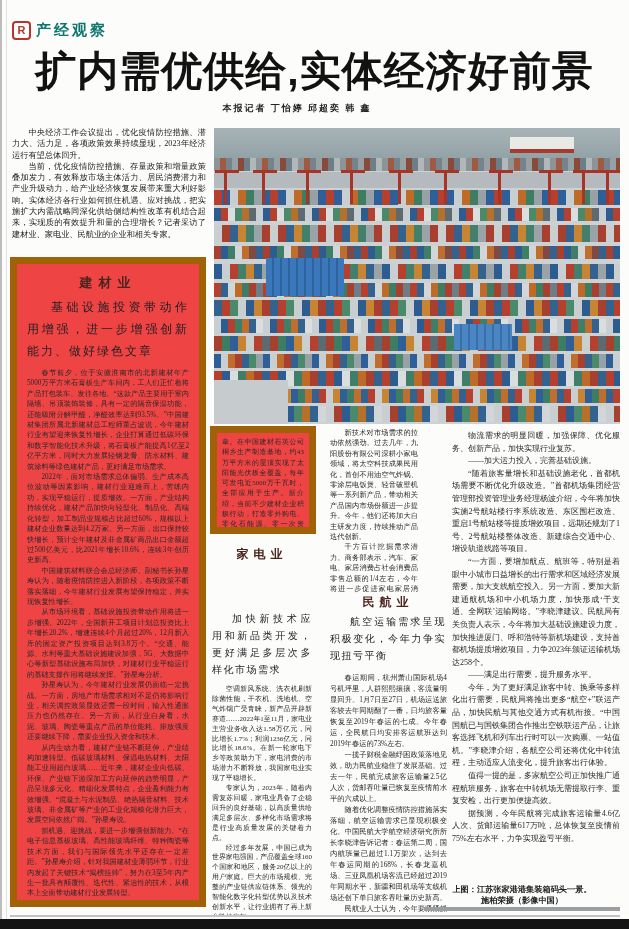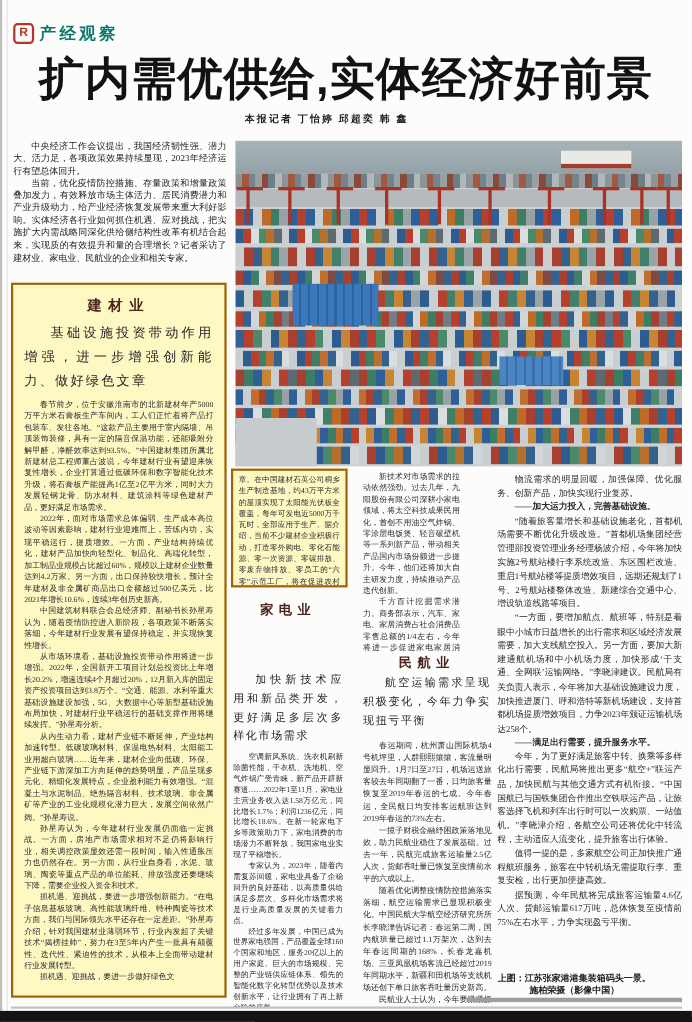--- a/index.html
+++ b/index.html
@@ -19,21 +19,21 @@
   .headline{left:0;top:44px;width:629px;margin:0;text-align:center;
             font-family:"Liberation Sans","DejaVu Sans",sans-serif;
             font-size:41px;font-weight:900;letter-spacing:1px;color:#121212;}
   .byline{left:0;top:102px;width:594px;text-align:center;font-size:9px;letter-spacing:2px;color:#222;font-weight:bold;}
 
   
   .intro{left:12px;top:127px;width:194px;height:127px;overflow:hidden;font-size:8.2px;line-height:11.3px;color:#222;}
   .intro p{margin:0;text-indent:2em;text-align:justify;}
 
   
-  .redbox{border:2px solid #a16207;background:#fef9c3;}
+  .redbox{border:7px solid #a16207;background:#ef4444;}
   .box1{left:10px;top:257px;width:196px;height:650px;padding:8px 10px;overflow:hidden;}
   .box2{left:210px;top:426px;width:106px;height:108px;padding:4px 5px;overflow:hidden;}
   .box2 p{margin:0;text-align:justify;font-size:6.9px;line-height:10.3px;}
 
   .sec-title{margin:2px 0 4px 0;text-align:center;font-size:13px;font-weight:bold;
              letter-spacing:6px;color:#4a241d;}
   .sec-sub{font-size:12px;line-height:22px;letter-spacing:2px;color:#1e1e24;
            text-indent:2em;text-align:justify;font-weight:500;margin-bottom:6px;}
   .bt p{margin:0;text-indent:2em;text-align:justify;}
   .box1 .bt{font-size:7.2px;line-height:10.4px;}
@@ -63,21 +63,21 @@
 
   .colB-upper{left:330px;top:428px;width:88px;height:166px;overflow:hidden;font-size:7.2px;line-height:10.4px;}
   .colB-upper p,.colB-lower p,.colC .bt p{margin:0;text-indent:2em;text-align:justify;}
   .avi-head{left:330px;top:594px;width:116px;height:74px;background:#fcfcfa;z-index:2;overflow:hidden;}
   .avi-head .sec-title{font-size:12px;letter-spacing:5px;margin:0 0 2px 0;}
   .avi-head .sec-sub{font-size:10px;line-height:17px;letter-spacing:1.5px;margin-bottom:0;}
   .colB-lower{left:330px;top:672px;width:117px;height:240px;overflow:hidden;font-size:7.3px;line-height:11px;}
 
   .colC{left:452px;top:430px;width:168px;height:450px;overflow:hidden;}
   .colC .bt{font-size:8px;line-height:12.6px;}
-  .colC .em{font-weight:bold;}
+  .colC .em{font-weight:normal;}
 
   .credit{left:424px;top:884px;width:196px;text-align:center;font-size:8.2px;font-weight:bold;
           line-height:11px;color:#222;}
 
   .rule-right{left:424px;top:907px;width:196px;height:4px;background:#9b9fa1;}
   .rule-full{left:10px;top:915px;width:610px;height:2px;background:#c2c2c2;}
   .bottom-bar{left:0;top:919px;width:629px;height:10px;background:#141414;}
 </style>
 </head>
 <body>
@@ -88,21 +88,21 @@
 
   <div class="abs masthead">
     <span class="logo">R</span>
     <span class="masthead-label">产经观察</span>
   </div>
 
   <h1 class="abs headline">扩内需优供给,实体经济好前景</h1>
   <div class="abs byline">本报记者 丁怡婷 邱超奕 韩 鑫</div>
 
   <div class="abs intro">
-    <p>中央经济工作会议提出，我国经济韧性强、潜力大、活力足，各项政策效果持续显现，2023年经济运行有望总体回升。</p>
+    <p>中央经济工作会议提出，优化疫情防控措施、潜力大、活力足，各项政策效果持续显现，2023年经济运行有望总体回升。</p>
     <p>当前，优化疫情防控措施、存量政策和增量政策叠加发力，有效释放市场主体活力、居民消费潜力和产业升级动力，给产业经济恢复发展带来重大利好影响。实体经济各行业如何抓住机遇、应对挑战，把实施扩大内需战略同深化供给侧结构性改革有机结合起来，实现质的有效提升和量的合理增长？记者采访了建材业、家电业、民航业的企业和相关专家。</p>
   </div>
 
   <div class="abs photo">
     <div class="water"></div>
     <div class="ship"></div>
     <div class="quay"></div>
     <div class="warehouse1"></div>
     <div class="warehouse2"></div>
     <div class="concrete"></div>
@@ -133,22 +133,22 @@
     </div>
 
   <div class="abs redbox box1">
     <h2 class="sec-title">建材业</h2>
     <div class="sec-sub">基础设施投资带动作用增强，进一步增强创新能力、做好绿色文章</div>
     <div class="bt">
       <p>春节前夕，位于安徽淮南市的北新建材年产5000万平方米石膏板生产车间内，工人们正忙着将产品打包装车、发往各地。“这款产品主要用于室内隔墙、吊顶装饰装修，具有一定的隔音保温功能，还能吸附分解甲醛，净醛效率达到93.5%。”中国建材集团所属北新建材总工程师董占波说，今年建材行业有望迎来恢复性增长，企业打算通过低碳环保和数字智能化技术升级，将石膏板产能提高1亿至2亿平方米，同时大力发展轻钢龙骨、防水材料、建筑涂料等绿色建材产品，更好满足市场需求。</p>
       <p>2022年，面对市场需求总体偏弱、生产成本高位波动等因素影响，建材行业迎难而上，苦练内功，实现平稳运行，提质增效。一方面，产业结构持续优化，建材产品加快向轻型化、制品化、高端化转型，加工制品业规模占比超过60%，规模以上建材企业数量达到4.2万家。另一方面，出口保持较快增长，预计全年建材及非金属矿商品出口金额超过500亿美元，比2021年增长10.6%，连续3年创历史新高。</p>
       <p>中国建筑材料联合会总经济师、副秘书长孙星寿认为，随着疫情防控进入新阶段，各项政策不断落实落细，今年建材行业发展有望保持稳定，并实现恢复性增长。</p>
       <p>从市场环境看，基础设施投资带动作用将进一步增强。2022年，全国新开工项目计划总投资比上年增长20.2%，增速连续4个月超过20%，12月新入库的固定资产投资项目达到3.8万个。“交通、能源、水利等重大基础设施建设加强，5G、大数据中心等新型基础设施布局加快，对建材行业平稳运行的基础支撑作用将继续发挥。”孙星寿分析。</p>
+      <p>孙星寿认为，今年建材行业发展仍面临一定挑战。一方面，房地产市场需求相对不足仍将影响行业，相关调控政策显效还需一段时间，输入性通胀压力也仍然存在。另一方面，从行业自身看，水泥、玻璃、陶瓷等重点产品的单位能耗、排放强度还要继续下降，需要企业投入资金和技术。</p>
       <p>从内生动力看，建材产业链不断延伸，产业结构加速转型。低碳玻璃材料、保温电热材料、太阳能工业用超白玻璃……近年来，建材企业向低碳、环保、产业链下游深加工方向延伸的趋势明显，产品呈现多元化、精细化发展特点，企业盈利能力有效增强。“混凝土与水泥制品、绝热隔音材料、技术玻璃、非金属矿等产业的工业化规模化潜力巨大，发展空间依然广阔。”孙星寿说。</p>
-      <p>孙星寿认为，今年建材行业发展仍面临一定挑战。一方面，房地产市场需求相对不足仍将影响行业，相关调控政策显效还需一段时间，输入性通胀压力也仍然存在。另一方面，从行业自身看，水泥、玻璃、陶瓷等重点产品的单位能耗、排放强度还要继续下降，需要企业投入资金和技术。</p>
       <p>抓机遇、迎挑战，要进一步增强创新能力。“在电子信息基板玻璃、高性能玻璃纤维、特种陶瓷等技术方面，我们与国际领先水平还存在一定差距。”孙星寿介绍，针对我国建材业薄弱环节，行业内发起了关键技术“揭榜挂帅”，努力在3至5年内产生一批具有颠覆性、迭代性、紧迫性的技术，从根本上全面带动建材行业发展转型。</p>
       <p>抓机遇、迎挑战，要进一步做好绿色文</p>
     </div>
   </div>
 
   <div class="abs redbox box2">
     <p>章。在中国建材石英公司桐乡生产制造基地，约43万平方米的屋顶实现了太阳能光伏板全覆盖，每年可发电近5000万千瓦时，全部应用于生产。据介绍，当前不少建材企业积极行动，打造零外购电、零化石能源、零一次资源、零碳排放、零废弃物排放、零员工的“六零”示范工厂，将在促进农村建筑材料升级换代的同时，为行业拓展下沉市场带来新机遇。</p>
   </div>
 
   <div class="abs colA">

